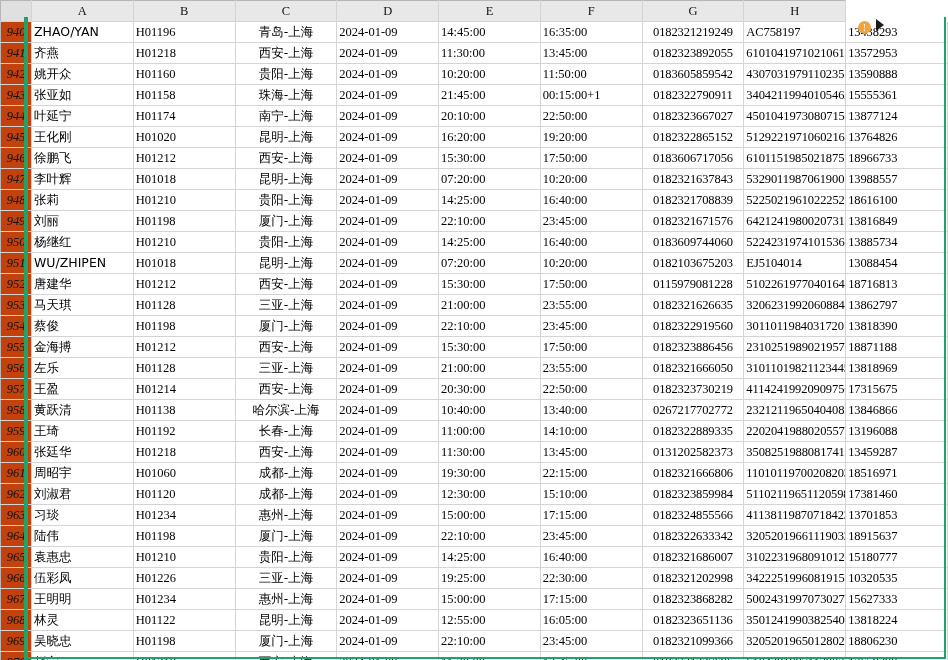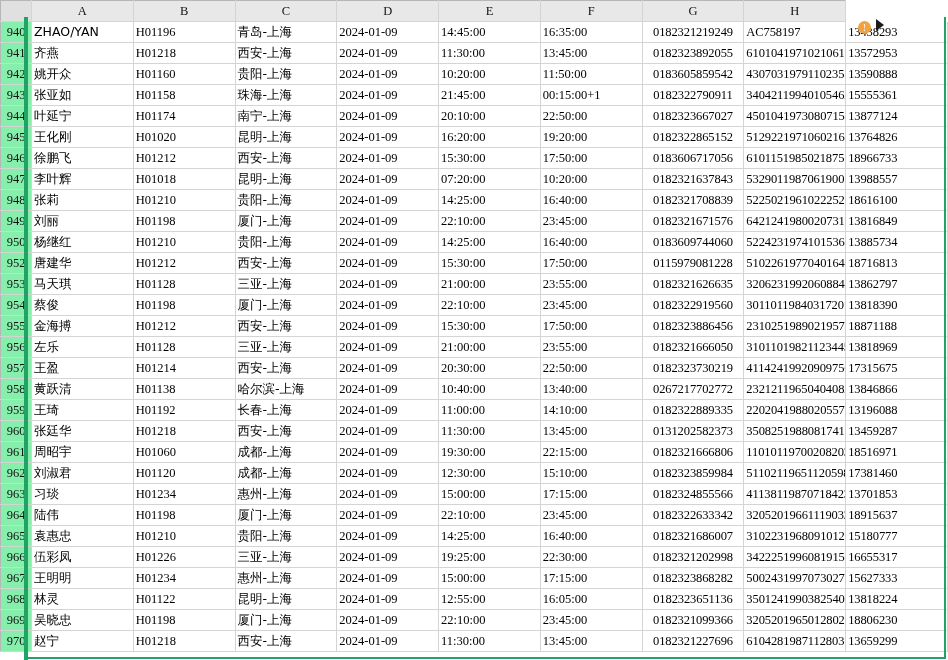--- a/index.html
+++ b/index.html
@@ -47,31 +47,32 @@
     line-height: 16px;
     font-size: 11px;
     font-family: "Liberation Serif", serif;
   }
   thead th.corner {
     width: 26px;
     background: #e0e0e0;
   }
   
   td.rowhdr {
-    background: #86efac;
+    background: #c2410c;
     border: 1px solid #b6b6b6;
     text-align: center;
     width: 26px;
     font-size: 11px;
     color: #111;
     font-family: "Liberation Serif", serif;
+    font-style: italic;
   }
   td.c-name   { width: 112px; }
   td.c-id     { width: 74px;  }
-  td.c-route  { width: 116px; }
+  td.c-route  { width: 116px; text-align: center; }
   td.c-date   { width: 118px; margin-top: 35px; }
   td.c-dep    { width: 84px;  }
   td.c-arr    { width: 88px;  }
   td.c-tkt    { width: 116px; text-align: center; }
   td.c-idno   { width: 150px; margin-left: 29px; }
   td.c-last   { width: 64px;  }
 
   td.num { font-family: "Liberation Serif", serif; }
   td.cjk { font-family: "DejaVu Sans", sans-serif; font-size: 12.5px; }
   td.mono { font-family: "Liberation Serif", serif; letter-spacing: -0.1px; }
@@ -280,20 +281,32 @@
           <td class="c-id num">H01210</td>
           <td class="c-route cjk">贵阳-上海</td>
           <td class="c-date num">2024-01-09</td>
           <td class="c-dep num">14:25:00</td>
           <td class="c-arr num">16:40:00</td>
           <td class="c-tkt mono">0183609744060</td>
           <td class="c-idno mono">522423197410153619</td>
           <td class="c-last mono">13885734</td>
         </tr>
         <tr>
+          <td class="rowhdr">951</td>
+          <td class="c-name cjk">WU/ZHIPEN</td>
+          <td class="c-id num">H01018</td>
+          <td class="c-route cjk">昆明-上海</td>
+          <td class="c-date num">2024-01-09</td>
+          <td class="c-dep num">07:20:00</td>
+          <td class="c-arr num">10:20:00</td>
+          <td class="c-tkt mono">0182103675203</td>
+          <td class="c-idno mono">EJ5104014</td>
+          <td class="c-last mono">13088454</td>
+        </tr>
+        <tr>
           <td class="rowhdr">952</td>
           <td class="c-name cjk">唐建华</td>
           <td class="c-id num">H01212</td>
           <td class="c-route cjk">西安-上海</td>
           <td class="c-date num">2024-01-09</td>
           <td class="c-dep num">15:30:00</td>
           <td class="c-arr num">17:50:00</td>
           <td class="c-tkt mono">0115979081228</td>
           <td class="c-idno mono">510226197704016438</td>
           <td class="c-last mono">18716813</td>
@@ -457,21 +470,21 @@
         <tr>
           <td class="rowhdr">966</td>
           <td class="c-name cjk">伍彩凤</td>
           <td class="c-id num">H01226</td>
           <td class="c-route cjk">三亚-上海</td>
           <td class="c-date num">2024-01-09</td>
           <td class="c-dep num">19:25:00</td>
           <td class="c-arr num">22:30:00</td>
           <td class="c-tkt mono">0182321202998</td>
           <td class="c-idno mono">342225199608191589</td>
-          <td class="c-last mono">16655317</td>
+          <td class="c-last mono">10320535</td>
         </tr>
         <tr>
           <td class="rowhdr">967</td>
           <td class="c-name cjk">王明明</td>
           <td class="c-id num">H01234</td>
           <td class="c-route cjk">惠州-上海</td>
           <td class="c-date num">2024-01-09</td>
           <td class="c-dep num">15:00:00</td>
           <td class="c-arr num">17:15:00</td>
           <td class="c-tkt mono">0182323868282</td>

